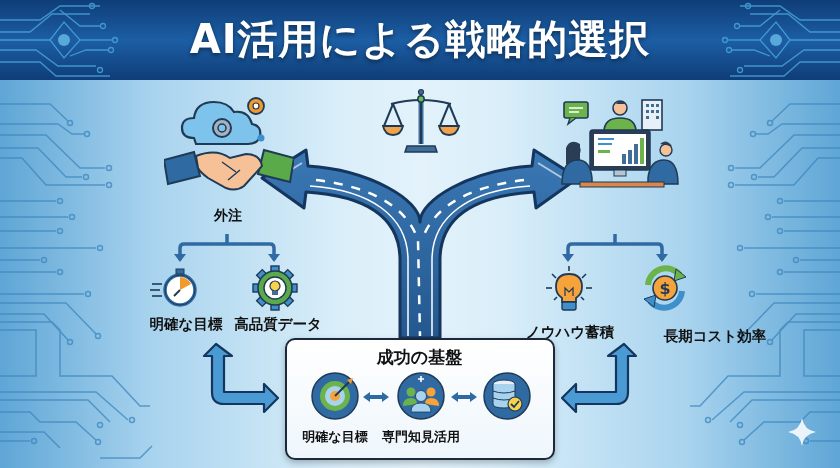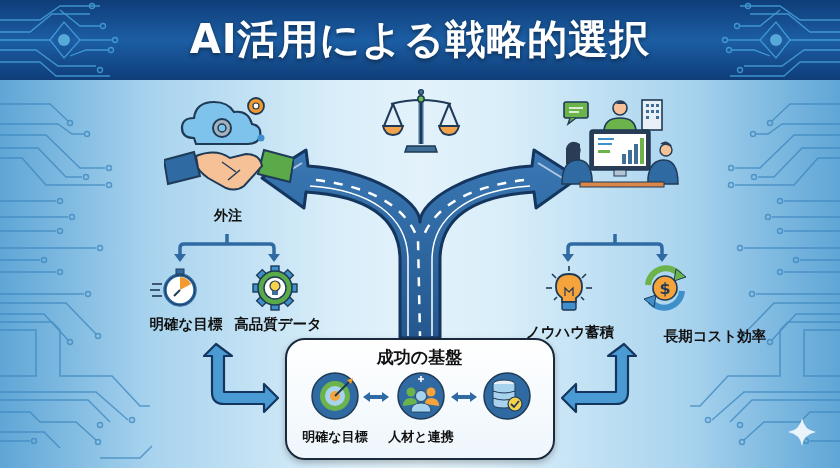--- a/index.html
+++ b/index.html
@@ -23,21 +23,21 @@
   .lbl {
     position: absolute; color: #111; font-weight: bold; white-space: nowrap;
     text-align: center;
   }
   .lbl-big { font-size: 14px; }
   .lbl-mid { font-size: 14.5px; }
   .lbl-sm { font-size: 13px; }
   .found-box {
     position: absolute; left: 285px; top: 338px; width: 270px; height: 122px;
     background: linear-gradient(180deg, #ffffff 0%, #eef6fc 100%);
-    border: 2.5px solid #1a2a3c; border-radius: 20px;
+    border: 2.5px solid #1a2a3c; border-radius: 10px;
     box-shadow: 0 3px 6px rgba(0,0,0,0.25);
   }
   .icon { position: absolute; }
 </style>
 </head>
 <body>
 
 <div class="canvas">
 
   <svg class="icon" width="840" height="468" style="left:0;top:0;">
@@ -369,16 +369,16 @@
     <svg class="icon" width="48" height="48" style="left:196px;top:32px;">
       <circle cx="24" cy="24" r="23" fill="#2f6aa3" stroke="#1f3a56" stroke-width="1.5"></circle>
       <ellipse cx="21" cy="12" rx="11" ry="4" fill="#e8f0f7" stroke="#1f3a56" stroke-width="1"></ellipse>
       <path d="M10 12 V32 Q10 36 21 36 Q32 36 32 32 V12" fill="#a8d3ee" stroke="#1f3a56" stroke-width="1"></path>
       <path d="M10 19 Q21 23 32 19 M10 26 Q21 30 32 26" stroke="#1f3a56" stroke-width="1" fill="none"></path>
       <circle cx="32" cy="32" r="7" fill="#f7d24a" stroke="#1f3a56" stroke-width="1.2"></circle>
       <path d="M28 32 L31 35 L36 29" stroke="#1f3a56" stroke-width="1.8" fill="none"></path>
     </svg>
 
     <div class="lbl lbl-sm" style="left:4px;top:88px;width:88px;">明確な目標</div>
-    <div class="lbl lbl-sm" style="left:90px;top:88px;width:88px;">人材と連携</div>
+    <div class="lbl lbl-sm" style="left:90px;top:88px;width:88px;">専門知見活用</div>
   </div>
 
 </div>
 
 </body></html>

